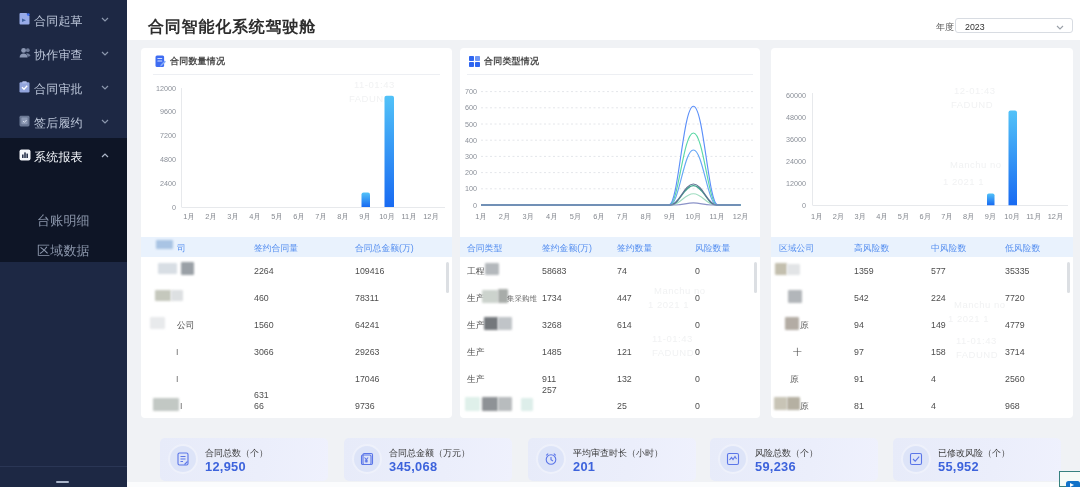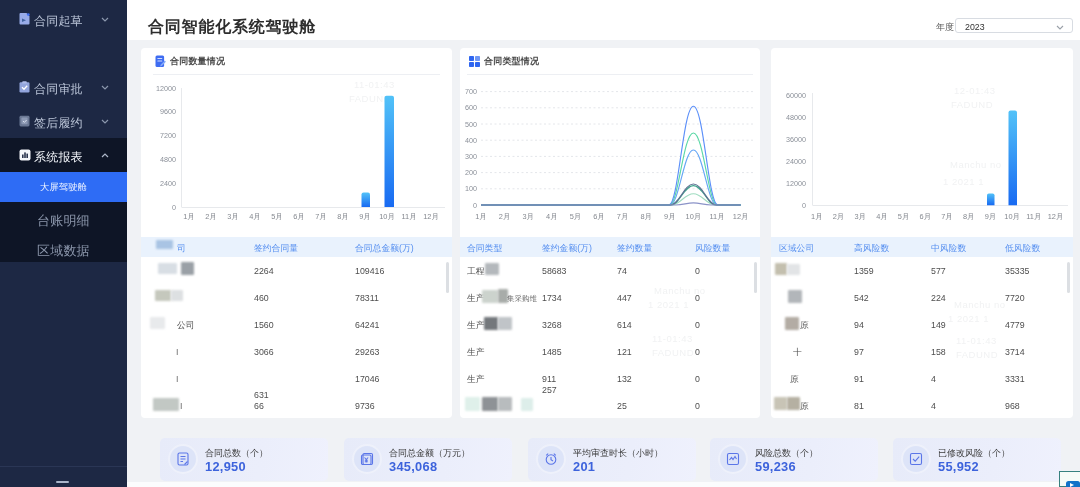--- a/index.html
+++ b/index.html
@@ -64,20 +64,32 @@
     <svg class="ic" width="11" height="12" viewBox="0 0 11 12">
         <path d="M1.5 0h6l3 3v7.5a1 1 0 0 1-1 1h-8a1 1 0 0 1-1-1v-9.5a1 1 0 0 1 1-1z" fill="#98abe8"></path>
         <path d="M3 5.5l4 1.8-4 1.8z" fill="#41639f"></path>
         <circle cx="9.3" cy="1.6" r="1.4" fill="#3f6ff0"></circle>
       </svg>
     <span class="mt">合同起草</span>
     <svg class="ch" width="8" height="5" viewBox="0 0 8 5">
         <path d="M1 1l3 3 3-3" stroke="#8b97ad" stroke-width="1.2" fill="none"></path>
       </svg>
   </div>
+  <div class="mitem" style="top:35.5px;">
+    <svg class="ic" width="12" height="11" viewBox="0 0 12 11">
+        <circle cx="4.6" cy="3.4" r="2.4" fill="#8b97b3"></circle>
+        <path d="M0.6 10.5c0-2.4 1.8-4 4-4s4 1.6 4 4z" fill="#8b97b3"></path>
+        <circle cx="8.8" cy="3.2" r="1.9" fill="#6e7b98"></circle>
+        <path d="M7.2 6.3c1.6-.4 3.9.5 4.2 2.8l-2.6.6" fill="#6e7b98"></path>
+      </svg>
+    <span class="mt">协作审查</span>
+    <svg class="ch" width="8" height="5" viewBox="0 0 8 5">
+        <path d="M1 1l3 3 3-3" stroke="#8b97ad" stroke-width="1.2" fill="none"></path>
+      </svg>
+  </div>
   <div class="mitem" style="top:69.5px;">
     <svg class="ic" width="11" height="12" viewBox="0 0 11 12">
         <rect x="0.5" y="1.3" width="10" height="10.2" rx="1.2" fill="#93a5dd"></rect>
         <rect x="3.2" y="0.2" width="4.6" height="2.4" rx="0.9" fill="#aebbe8"></rect>
         <path d="M3 6.2l2 2 3.2-3.4" stroke="#fff" stroke-width="1.3" fill="none"></path>
       </svg>
     <span class="mt">合同审批</span>
     <svg class="ch" width="8" height="5" viewBox="0 0 8 5">
         <path d="M1 1l3 3 3-3" stroke="#8b97ad" stroke-width="1.2" fill="none"></path>
       </svg>
@@ -98,23 +110,20 @@
         <rect x="0.5" y="0.5" width="11" height="11" rx="2" fill="#f4f6fa"></rect>
         <rect x="3" y="5.5" width="1.6" height="3.5" fill="#2b3550"></rect>
         <rect x="5.2" y="3.4" width="1.6" height="5.6" fill="#2b3550"></rect>
         <rect x="7.4" y="4.6" width="1.6" height="4.4" fill="#2b3550"></rect>
       </svg>
     <span class="mt" style="color:#f2f5fa;">系统报表</span>
     <svg class="ch" width="8" height="5" viewBox="0 0 8 5">
         <path d="M1 4l3-3 3 3" stroke="#aeb8ca" stroke-width="1.2" fill="none"></path>
       </svg>
   </div>
-  <div id="active">
-      <span>大屏驾驶舱</span>
-    </div>
   <div class="sub" style="top:212px;">台账明细</div>
   <div class="sub" style="top:242px;">区域数据</div>
   <div id="sfoot">
       <div class="bar"></div>
     </div>
 </div>
 
 <div id="topbar">
   <div id="title">合同智能化系统驾驶舱</div>
   <div id="yl">年度</div>
@@ -357,21 +366,21 @@
   <div class="cell" style="left:22px;top:299px;">十</div>
   <div class="cell" style="left:83px;top:299px;">97</div>
   <div class="cell" style="left:160px;top:299px;">158</div>
   <div class="cell" style="left:234px;top:299px;">3714</div>
   <div class="cell" style="left:83px;top:272px;">94</div>
   <div class="cell" style="left:160px;top:272px;">149</div>
   <div class="cell" style="left:234px;top:272px;">4779</div>
   <div class="cell" style="left:19px;top:326px;">原</div>
   <div class="cell" style="left:83px;top:326px;">91</div>
   <div class="cell" style="left:160px;top:326px;">4</div>
-  <div class="cell" style="left:234px;top:326px;">3331</div>
+  <div class="cell" style="left:234px;top:326px;">2560</div>
   <div class="blur" style="left:3px;top:349px;width:13px;height:13px;background:#c8c4b6;"></div>
   <div class="blur" style="left:16px;top:349px;width:13px;height:13px;background:#b5b0a2;"></div>
   <div class="cell" style="left:29px;top:353px;">原</div>
   <div class="cell" style="left:83px;top:353px;">81</div>
   <div class="cell" style="left:160px;top:353px;">4</div>
   <div class="cell" style="left:234px;top:353px;">968</div>
 </div>
 
 <div class="card" style="left:160px;">
   <div class="badge">

